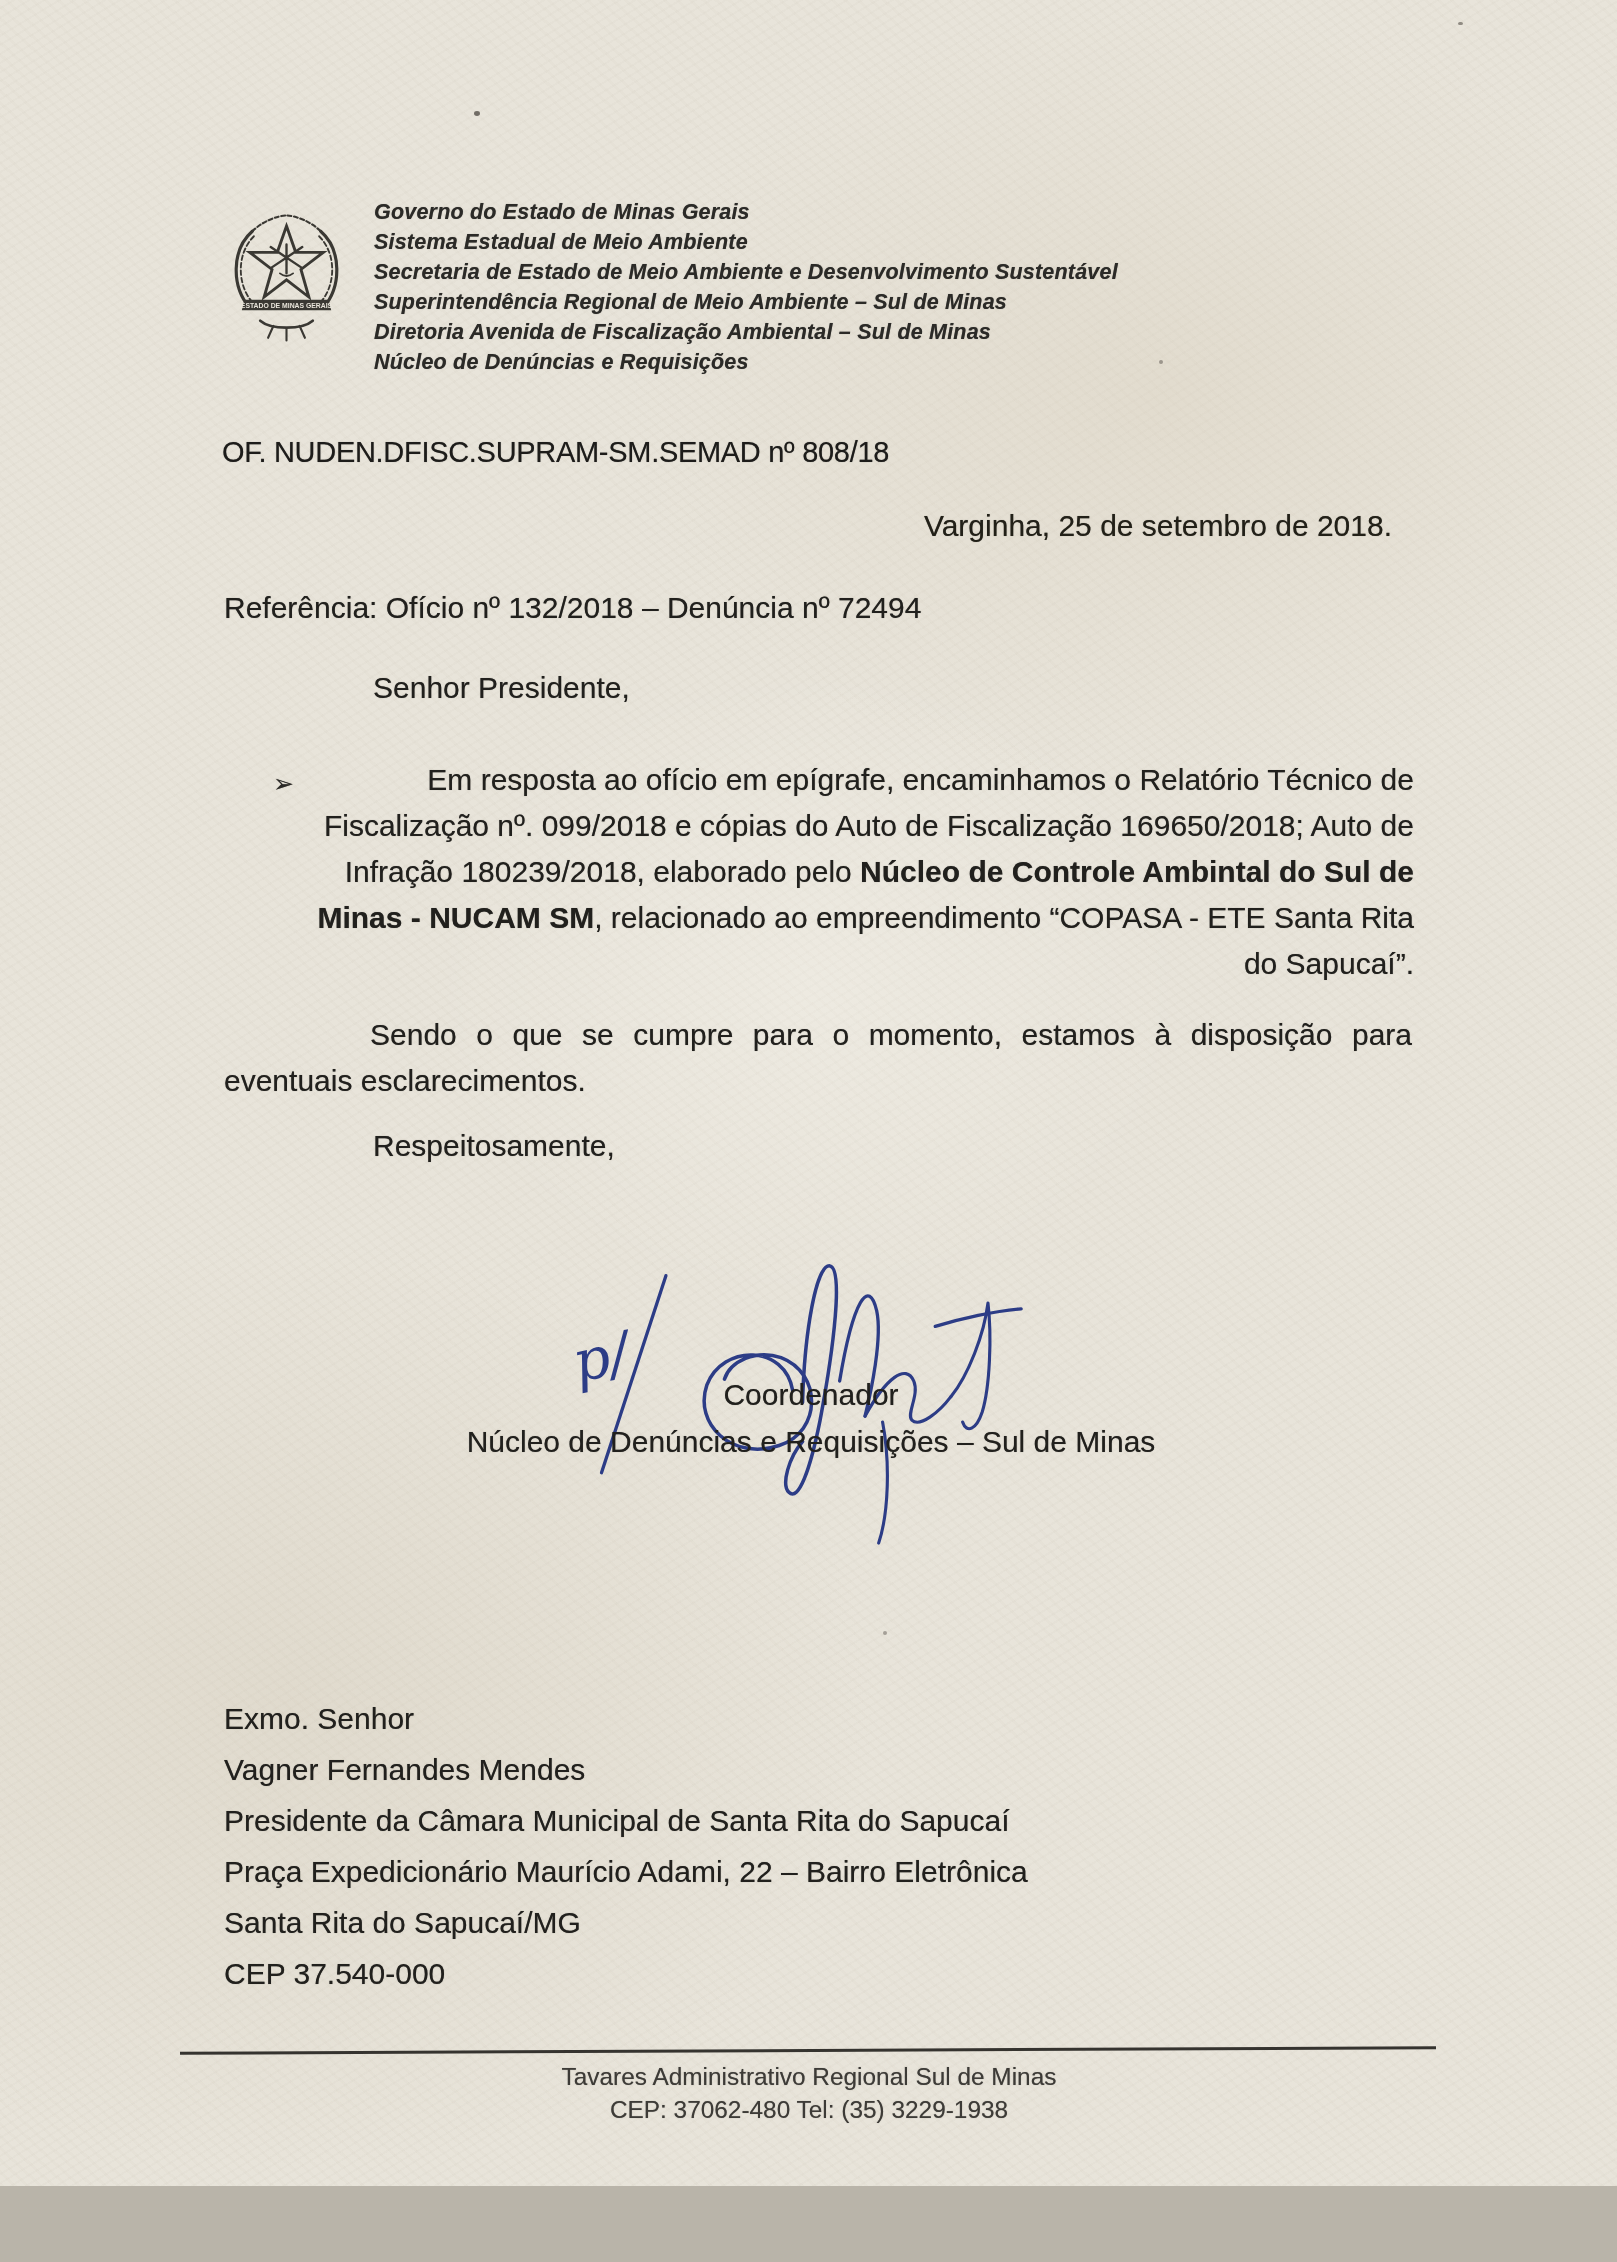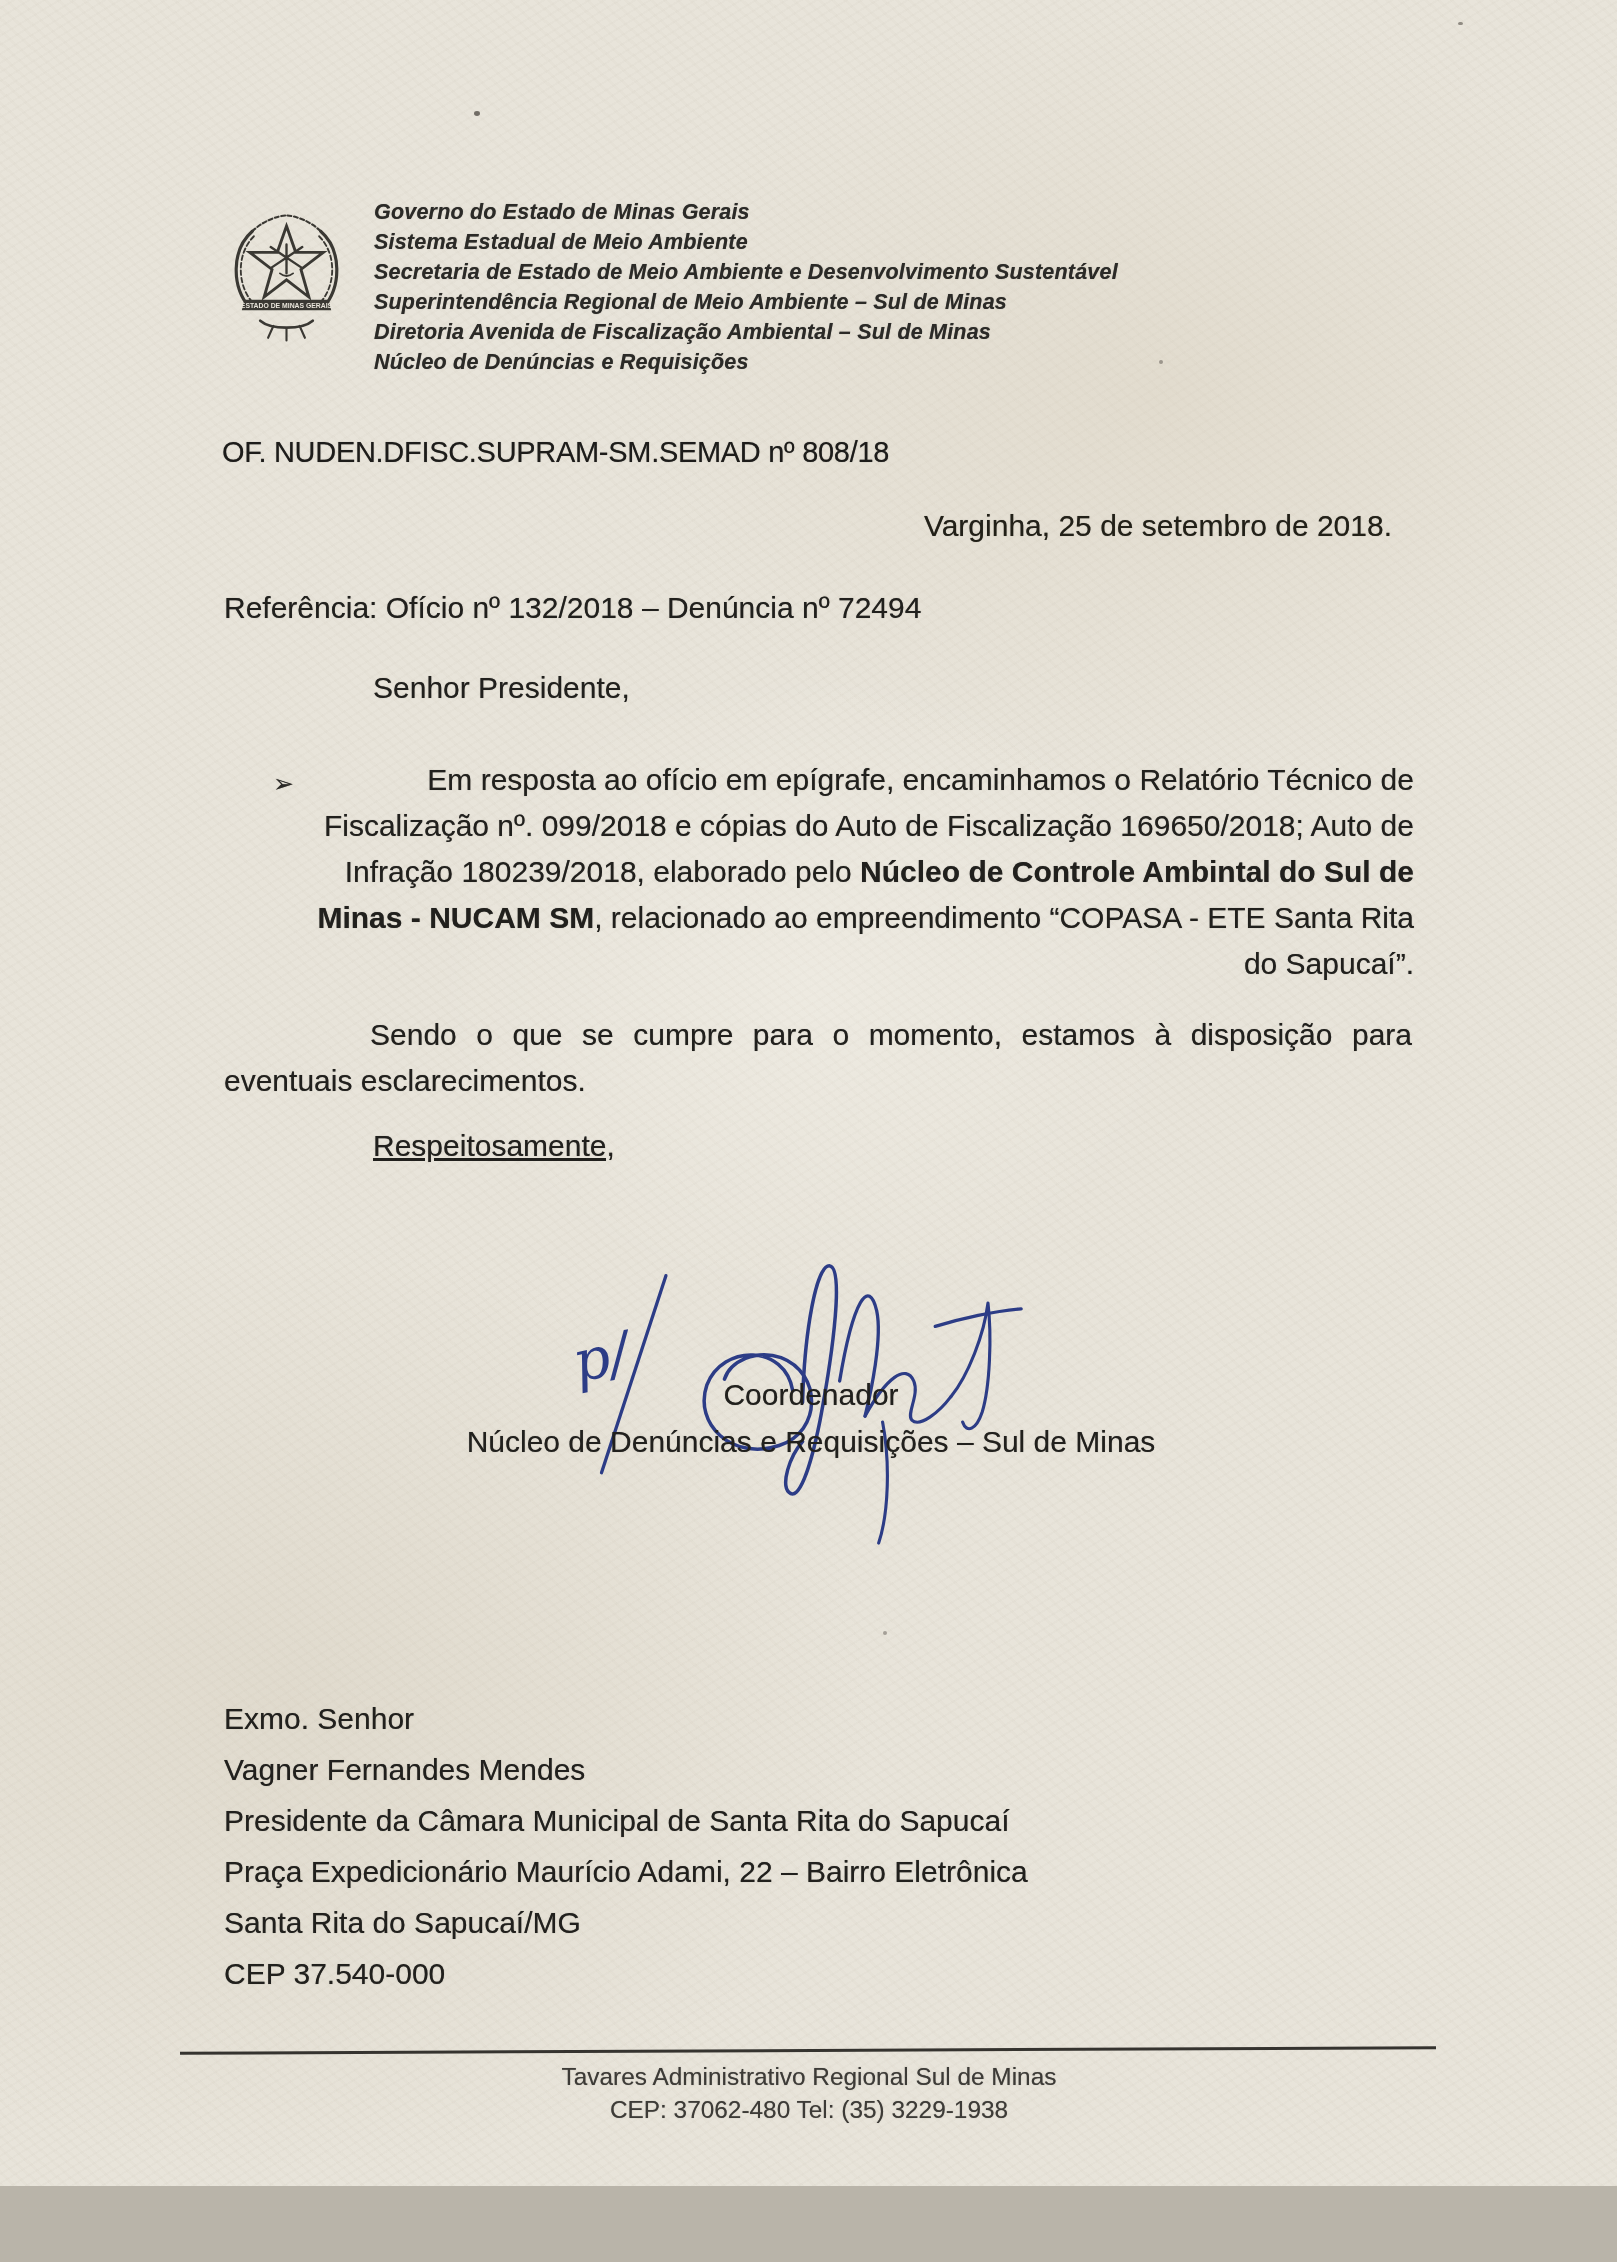--- a/index.html
+++ b/index.html
@@ -58,21 +58,21 @@
   .bullet-text { width:1100px; text-align:right; }
   .bullet-text strong { font-weight:bold; }
   .paragraph-2 {
     position:absolute; left:224px; top:1012px; width:1188px;
     font-size:30px; line-height:46px;
     text-align:justify; text-indent:146px;
     text-shadow:0 0 0.7px rgba(33,32,29,0.6);
   }
   .closing {
     position:absolute; left:373px; top:1129px;
-    font-size:30px; text-shadow:0 0 0.7px rgba(33,32,29,0.6);text-decoration:underline;
+    font-size:30px; text-shadow:0 0 0.7px rgba(33,32,29,0.6);
   }
   
   .signature-ink { position:absolute; left:541px; top:1217px; width:527px; height:332px; }
   .handwritten-note {
     position:absolute; left:573px; top:1324px;
     font-family:"DejaVu Serif",serif; font-style:italic;
     font-size:57px; color:#2c3c86; transform:rotate(-12deg);
   }
   .signature-block {
     position:absolute; left:226px; top:1371px; width:1170px;

